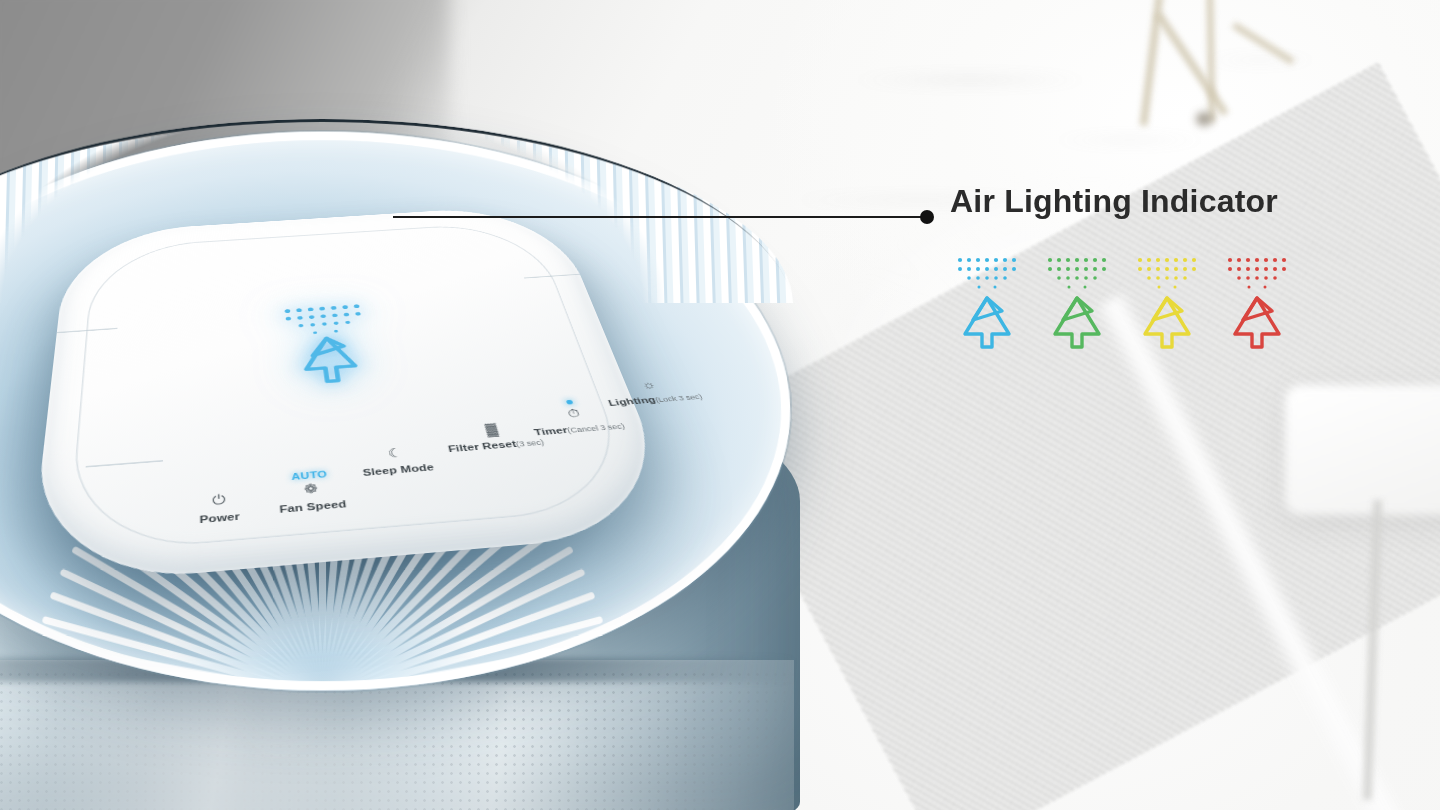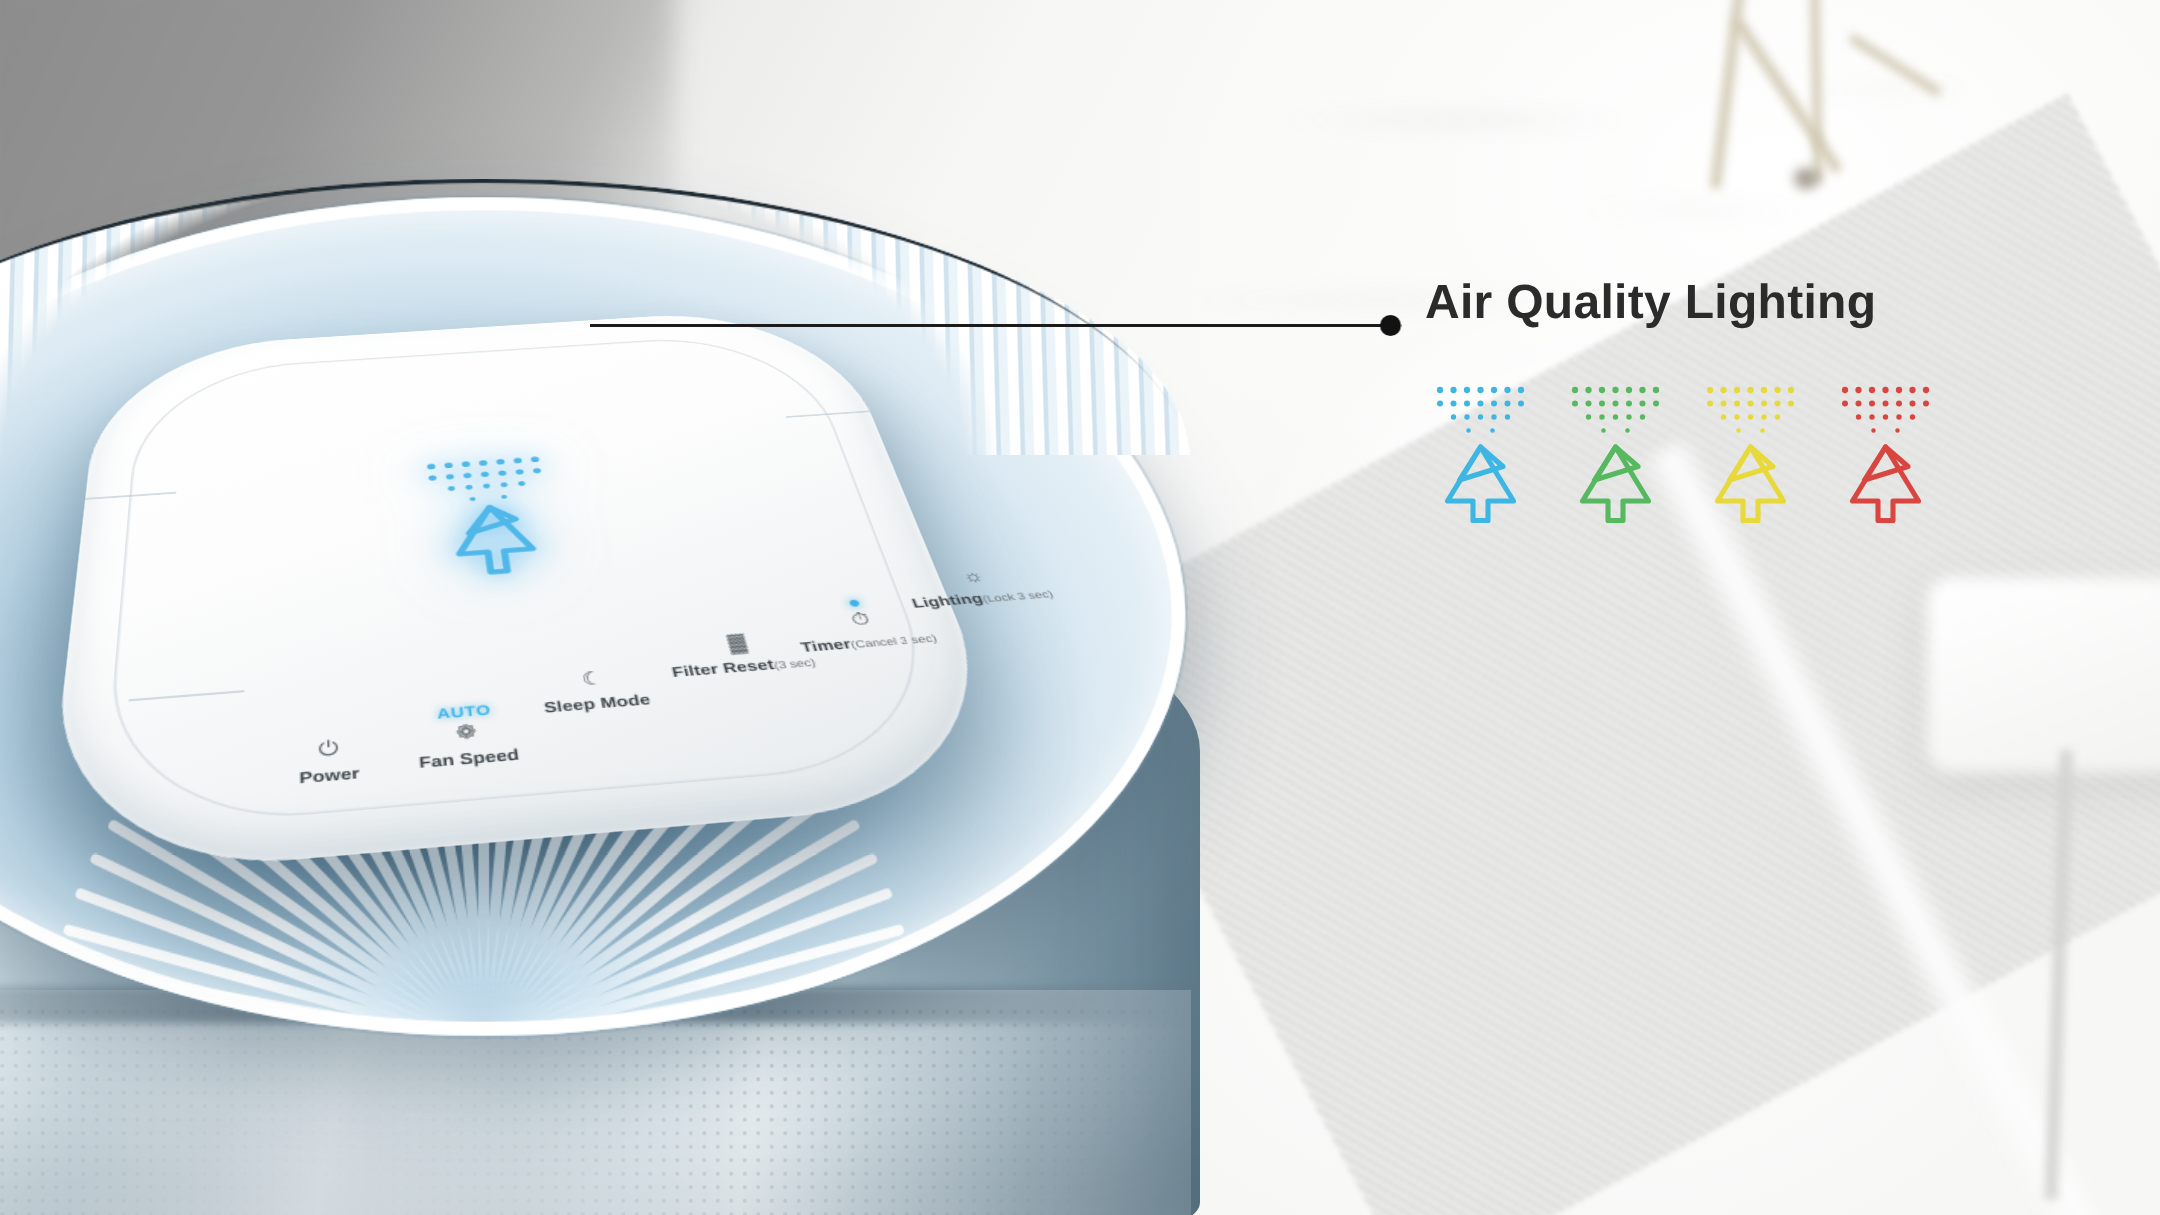--- a/index.html
+++ b/index.html
@@ -370,21 +370,21 @@
           <div class="ctrl" style="left: 306px; top: 16px;"><div class="dot-led"></div><span class="glyph">⏱</span><span class="lbl">Timer</span><span class="sub">(Cancel 3 sec)</span></div>
           <div class="ctrl" style="left: 386px; top: -4px;"><span class="glyph">☼</span><span class="lbl">Lighting</span><span class="sub">(Lock 3 sec)</span></div>
         </div>
     </div>
   </div>
 
   <div class="leader-line"></div>
   <div class="leader-dot"></div>
 
   <div id="callout">
-    <div class="callout-title">Air Quality Lighting</div>
+    <div class="callout-title">Air Lighting Indicator</div>
     <div class="level-row" id="level-row">
         <div class="level">
           <svg viewBox="0 0 74 96">
             <g>
               <circle cx="10.00" cy="6" r="2.1" fill="#3DB6E3"></circle>
               <circle cx="19.00" cy="6" r="2.1" fill="#3DB6E3"></circle>
               <circle cx="28.00" cy="6" r="2.1" fill="#3DB6E3"></circle>
               <circle cx="37.00" cy="6" r="2.1" fill="#3DB6E3"></circle>
               <circle cx="46.00" cy="6" r="2.1" fill="#3DB6E3"></circle>
               <circle cx="55.00" cy="6" r="2.1" fill="#3DB6E3"></circle>

